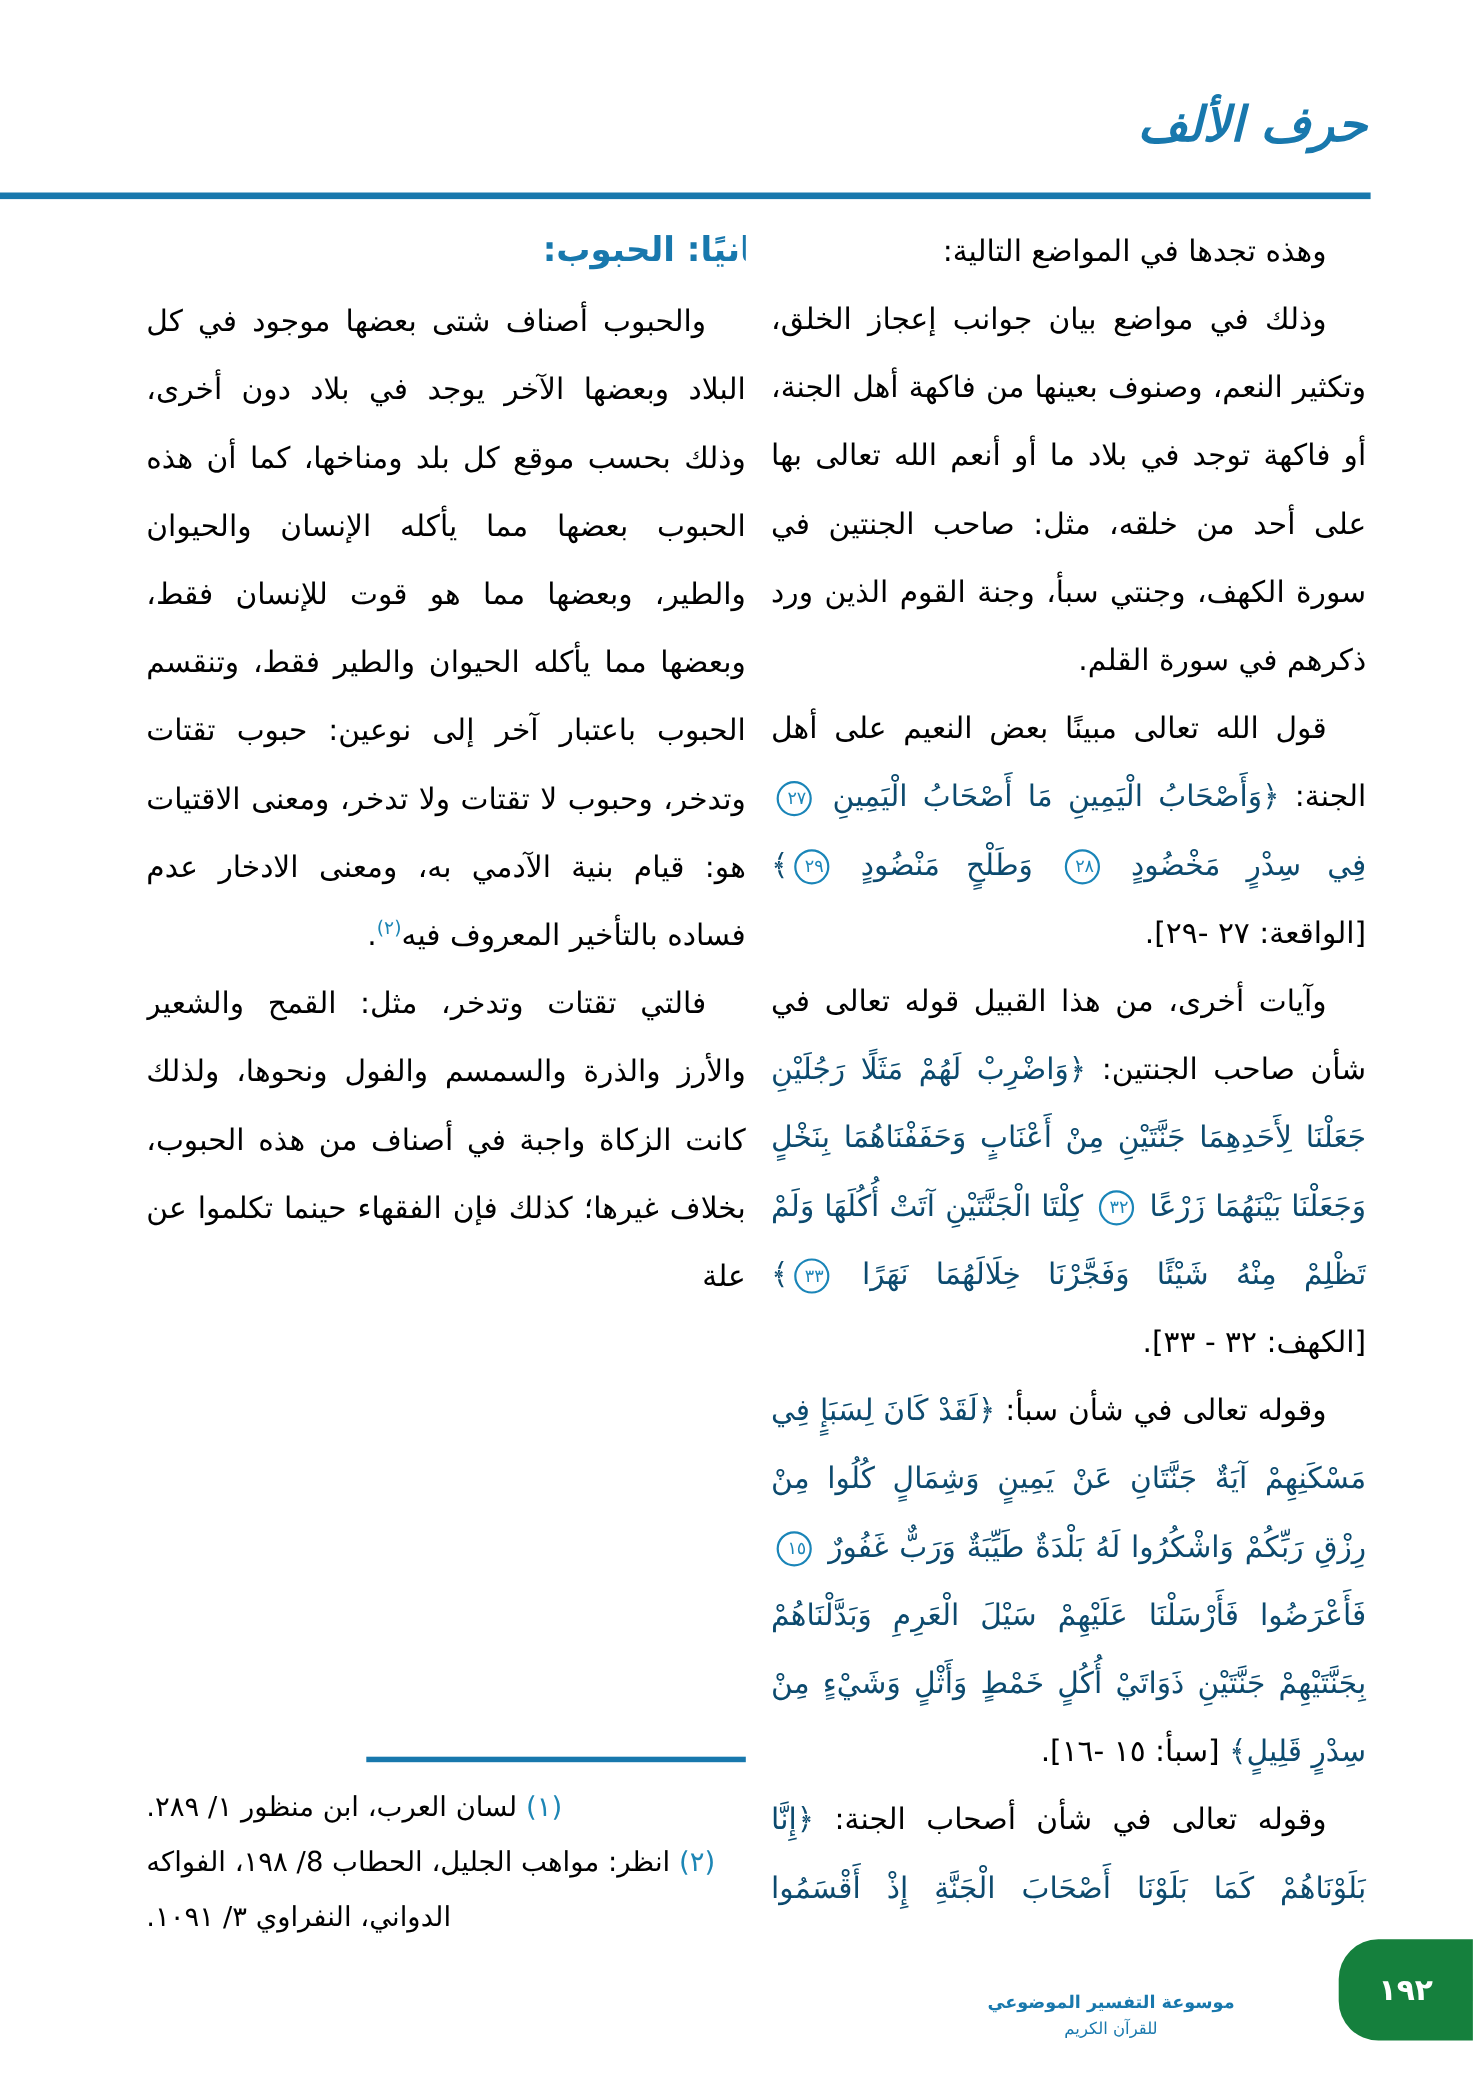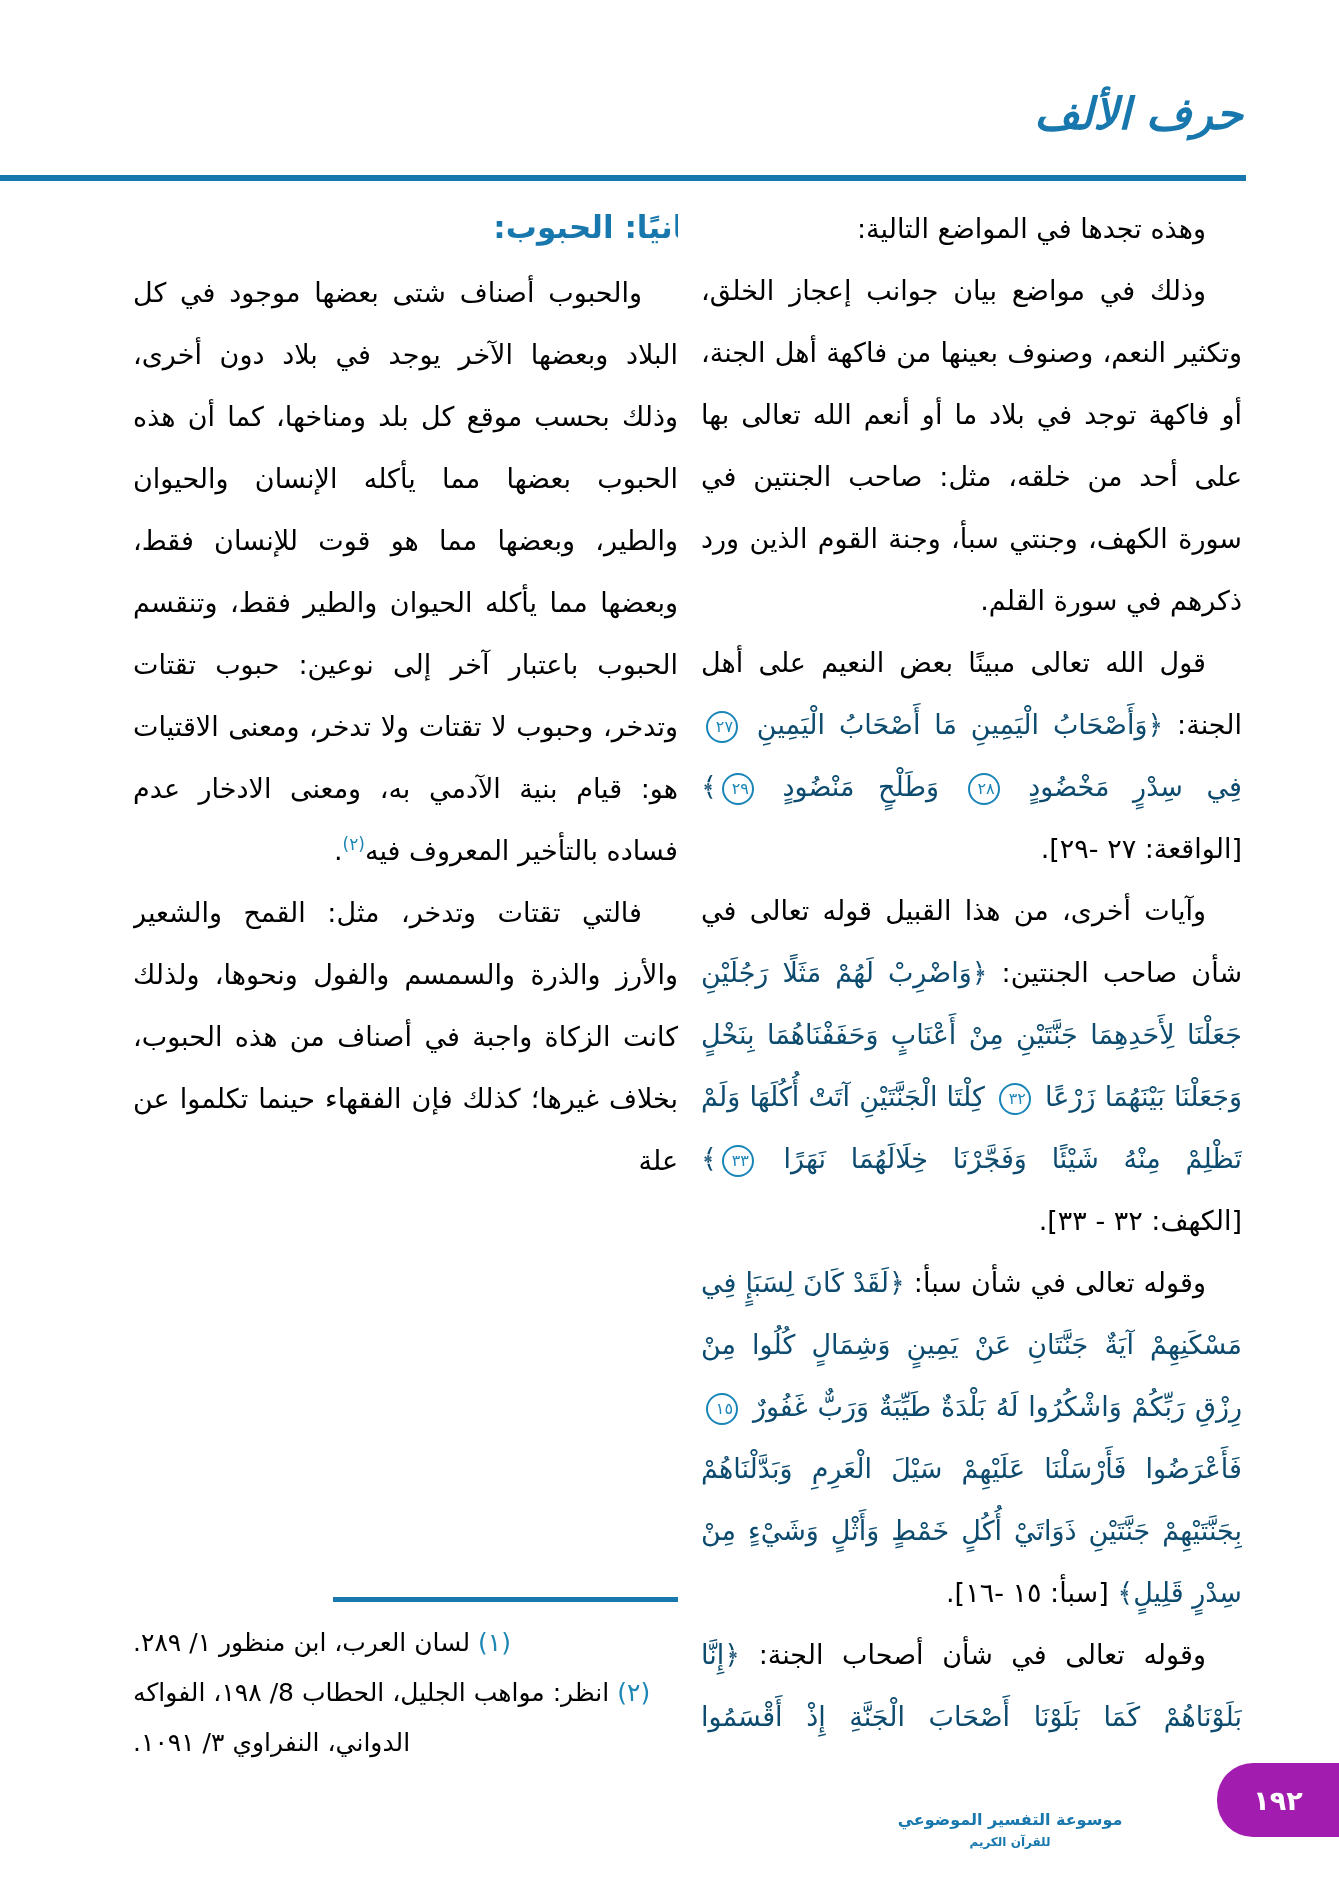--- a/index.html
+++ b/index.html
@@ -107,31 +107,31 @@
     color: #1878ad;
   }
   .logo-main {
     font-size: 16px;
     font-weight: bold;
     line-height: 1.3;
     white-space: nowrap;
     margin-top: 48px;
   }
   .logo-sub {
-    font-size: 12px;
-    font-weight: bold;
+    font-size: 15px;
+    font-weight: normal;
     margin-top: 4px;
   }
   .page-tab {
     position: absolute;
     top: 1763px;
     right: 0;
     width: 122px;
-    height: 74px;
-    background: #a21caf;
+    height: 92px;
+    background: #15803d;
     border-radius: 36px 0 0 36px;
     display: flex;
     align-items: center;
     justify-content: center;
   }
   .page-tab span {
     color: #ffffff;
     font-size: 27px;
     font-weight: bold;
     letter-spacing: 3px;

